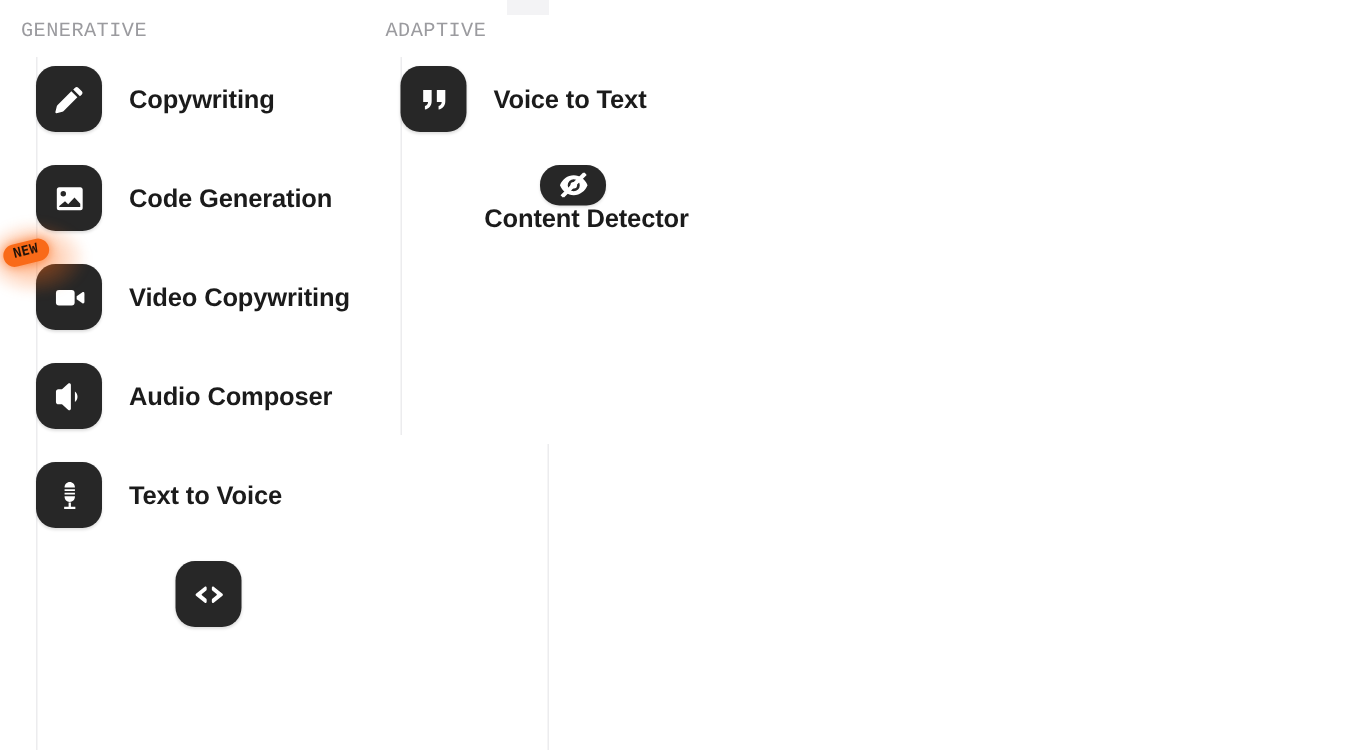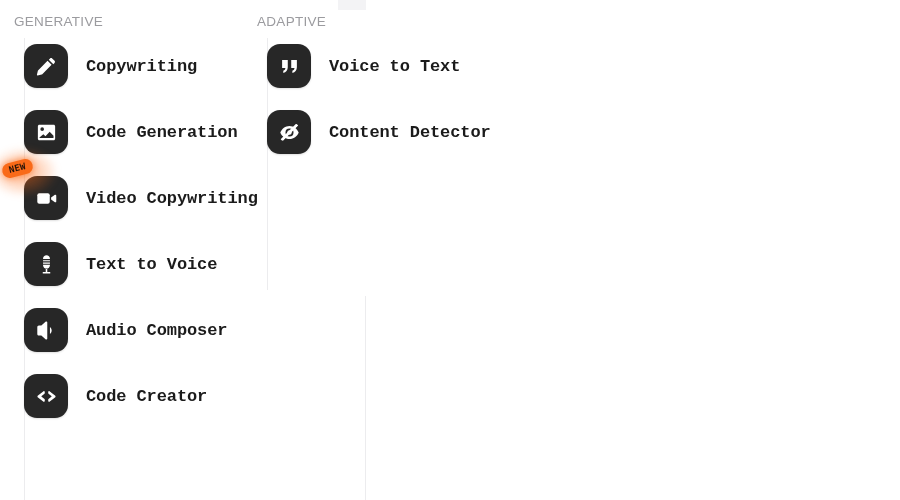--- a/index.html
+++ b/index.html
@@ -49,21 +49,21 @@
     position: absolute;
     top: 0;
   }
   .col-generative { left: 10px; }
   .col-adaptive   { left: 253px; }
 
   .section-header {
     position: absolute;
     top: 14px;
     left: 4px;
-    font-family: Liberation Sans, sans-serif;
+    font-family: Liberation Mono, monospace;
     font-size: 13.5px;
     letter-spacing: 0.3px;
     color: #9b9b9f;
     font-weight: 400;
     white-space: nowrap;
   }
 
   .items {
     position: absolute;
     top: 44px;
@@ -72,21 +72,21 @@
 
   .menu-item {
     display: flex;
     align-items: center;
     height: 44px;
     margin-bottom: 22px;
     position: relative;
     cursor: pointer;
     width: 230px;
   }
-  .menu-item:last-child { margin-bottom: 0; }
+  .menu-item:last-child { margin-bottom: 0; flex-direction: column; }
 
   .tile {
     width: 44px;
     height: 44px;
     min-width: 44px;
     border-radius: 13px;
     background: #272727;
     display: flex;
     align-items: center;
     justify-content: center;
@@ -108,21 +108,20 @@
   .menu-item.disabled { cursor: default; }
 
   .label {
     margin-left: 18px;
     font-size: 17px;
     font-weight: 700;
     color: #1b1b1b;
     letter-spacing: -0.1px;
     white-space: nowrap;
     line-height: 1;
-    font-family: Liberation Mono, monospace;
   }
 
   
   .badge-wrap {
     position: absolute;
     left: -22px;
     top: -15px;
     width: 0;
     height: 0;
   }
@@ -196,42 +195,41 @@
             <svg width="23" height="23" viewBox="0 0 24 24">
               <rect x="2.4" y="6.6" width="13" height="10.8" rx="2.1"></rect>
               <path d="M16.8 11l4-2.8c.6-.4 1.4 0 1.4.8v6c0 .8-.8 1.2-1.4.8l-4-2.8v-2z"></path>
             </svg>
           </div>
           <div class="label">Video Copywriting</div>
         </div>
         <div class="menu-item">
           <div class="tile">
             <svg width="23" height="23" viewBox="0 0 24 24">
+              <path d="M12.8 3.6c0-.9-1.1-1.4-1.8-.8L6.6 6.7H4.1c-1 0-1.7.8-1.7 1.7v7.2c0 1 .8 1.7 1.7 1.7h2.5l4.4 3.9c.7.6 1.8.1 1.8-.8V3.6z"></path>
+              <path d="M15.6 8.3c1.1.9 1.8 2.2 1.8 3.7s-.7 2.8-1.8 3.7v-7.4z"></path>
+            </svg>
+          </div>
+          <div class="label">Audio Composer</div>
+        </div>
+        <div class="menu-item">
+          <div class="tile">
+            <svg width="23" height="23" viewBox="0 0 24 24">
               <path d="M12 2.4c-2 0-3.6 1.6-3.6 3.6v.3h7.2v-.3c0-2-1.6-3.6-3.6-3.6zM8.4 7.5h7.2v1.2H8.4V7.5zm0 2.4h7.2v1.2H8.4V9.9zm0 2.4h7.2v.4c0 2-1.6 3.6-3.6 3.6s-3.6-1.6-3.6-3.6v-.4z"></path>
               <path d="M11.2 16.7h1.6v3h3.1v1.6H8.1v-1.6h3.1v-3z"></path>
             </svg>
           </div>
           <div class="label">Text to Voice</div>
         </div>
         <div class="menu-item">
           <div class="tile">
             <svg width="23" height="23" viewBox="0 0 24 24">
-              <path d="M12.8 3.6c0-.9-1.1-1.4-1.8-.8L6.6 6.7H4.1c-1 0-1.7.8-1.7 1.7v7.2c0 1 .8 1.7 1.7 1.7h2.5l4.4 3.9c.7.6 1.8.1 1.8-.8V3.6z"></path>
-              <path d="M15.6 8.3c1.1.9 1.8 2.2 1.8 3.7s-.7 2.8-1.8 3.7v-7.4z"></path>
-            </svg>
-          </div>
-          <div class="label">Audio Composer</div>
-        </div>
-        <div class="menu-item">
-          <div class="tile">
-            <svg width="23" height="23" viewBox="0 0 24 24">
               <path d="M8.9 6.5L2.8 11.3c-.4.3-.4 1 0 1.4l6.1 4.8c.5.4 1.3 0 1.3-.7v-1.4c0-.3-.1-.5-.3-.7l-3-2.4c-.3-.2-.3-.6 0-.8l3-2.4c.2-.2.3-.4.3-.7V7.2c0-.7-.8-1.1-1.3-.7zM15.1 6.5l6.1 4.8c.4.3.4 1 0 1.4l-6.1 4.8c-.5.4-1.3 0-1.3-.7v-1.4c0-.3.1-.5.3-.7l3-2.4c.3-.2.3-.6 0-.8l-3-2.4c-.2-.2-.3-.4-.3-.7V7.2c0-.7.8-1.1 1.3-.7z"></path>
             </svg>
           </div>
-          <div class="label">Code Creator</div>
         </div>
       </div>
   </div>
 
   <div class="column col-adaptive">
     <div class="section-header">ADAPTIVE</div>
     <div class="items" id="list-adaptive">
         <div class="menu-item">
           <div class="tile">
             <svg width="23" height="23" viewBox="0 0 24 24">

